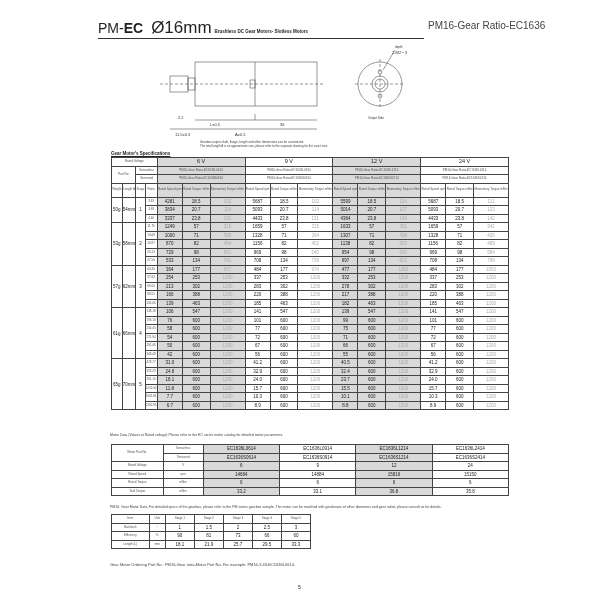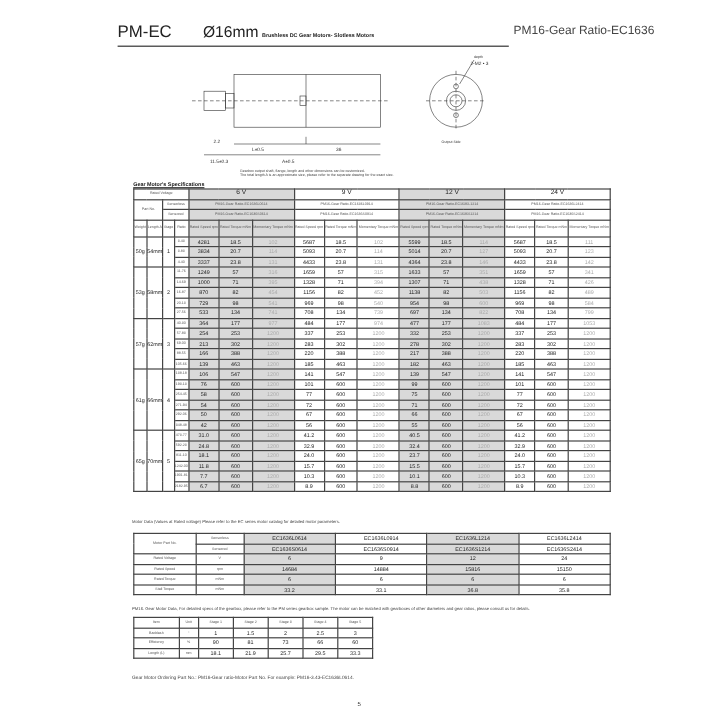--- a/index.html
+++ b/index.html
@@ -1,20 +1,20 @@
 <!DOCTYPE html>
 <html><head>
 <meta charset="utf-8">
 <style>
   html,body{margin:0;padding:0;background:#fff;}
   body{width:600px;height:600px;position:relative;font-family:"Liberation Sans",sans-serif;color:#222;overflow:hidden;}
   .header{position:absolute;left:98px;top:14px;width:326px;height:24px;border-bottom:1px solid #333;}
   .title{position:absolute;left:0;top:4px;font-size:14px;white-space:nowrap;}
-  .title b{font-weight:normal;}
-  .title .dia{margin-left:26px;font-size:13px;}
+  .title b{font-weight:bold;}
+  .title .dia{margin-left:8px;font-size:17px;}
   .title .sub{font-size:4.5px;font-weight:bold;margin-left:3px;}
   .right-title{position:absolute;left:330px;top:6px;font-size:10px;color:#444;white-space:nowrap;}
   .drawing{position:absolute;left:140px;top:44px;width:300px;height:100px;}
   .notes{position:absolute;left:200px;top:140px;font-size:3px;color:#444;line-height:4px;}
   .spec-title{position:absolute;left:111px;top:151px;font-size:4.5px;font-weight:bold;text-decoration:underline;}
   table{border-collapse:collapse;position:absolute;}
   td{border:0.6px solid #444;font-size:4.5px;text-align:center;padding:0;height:7.5px;line-height:7px;white-space:nowrap;}
   .grey{background:#d9d9d9;}
   .light{color:#aaa;}
   .hdr{font-size:3px;line-height:3.5px;color:#555;}

